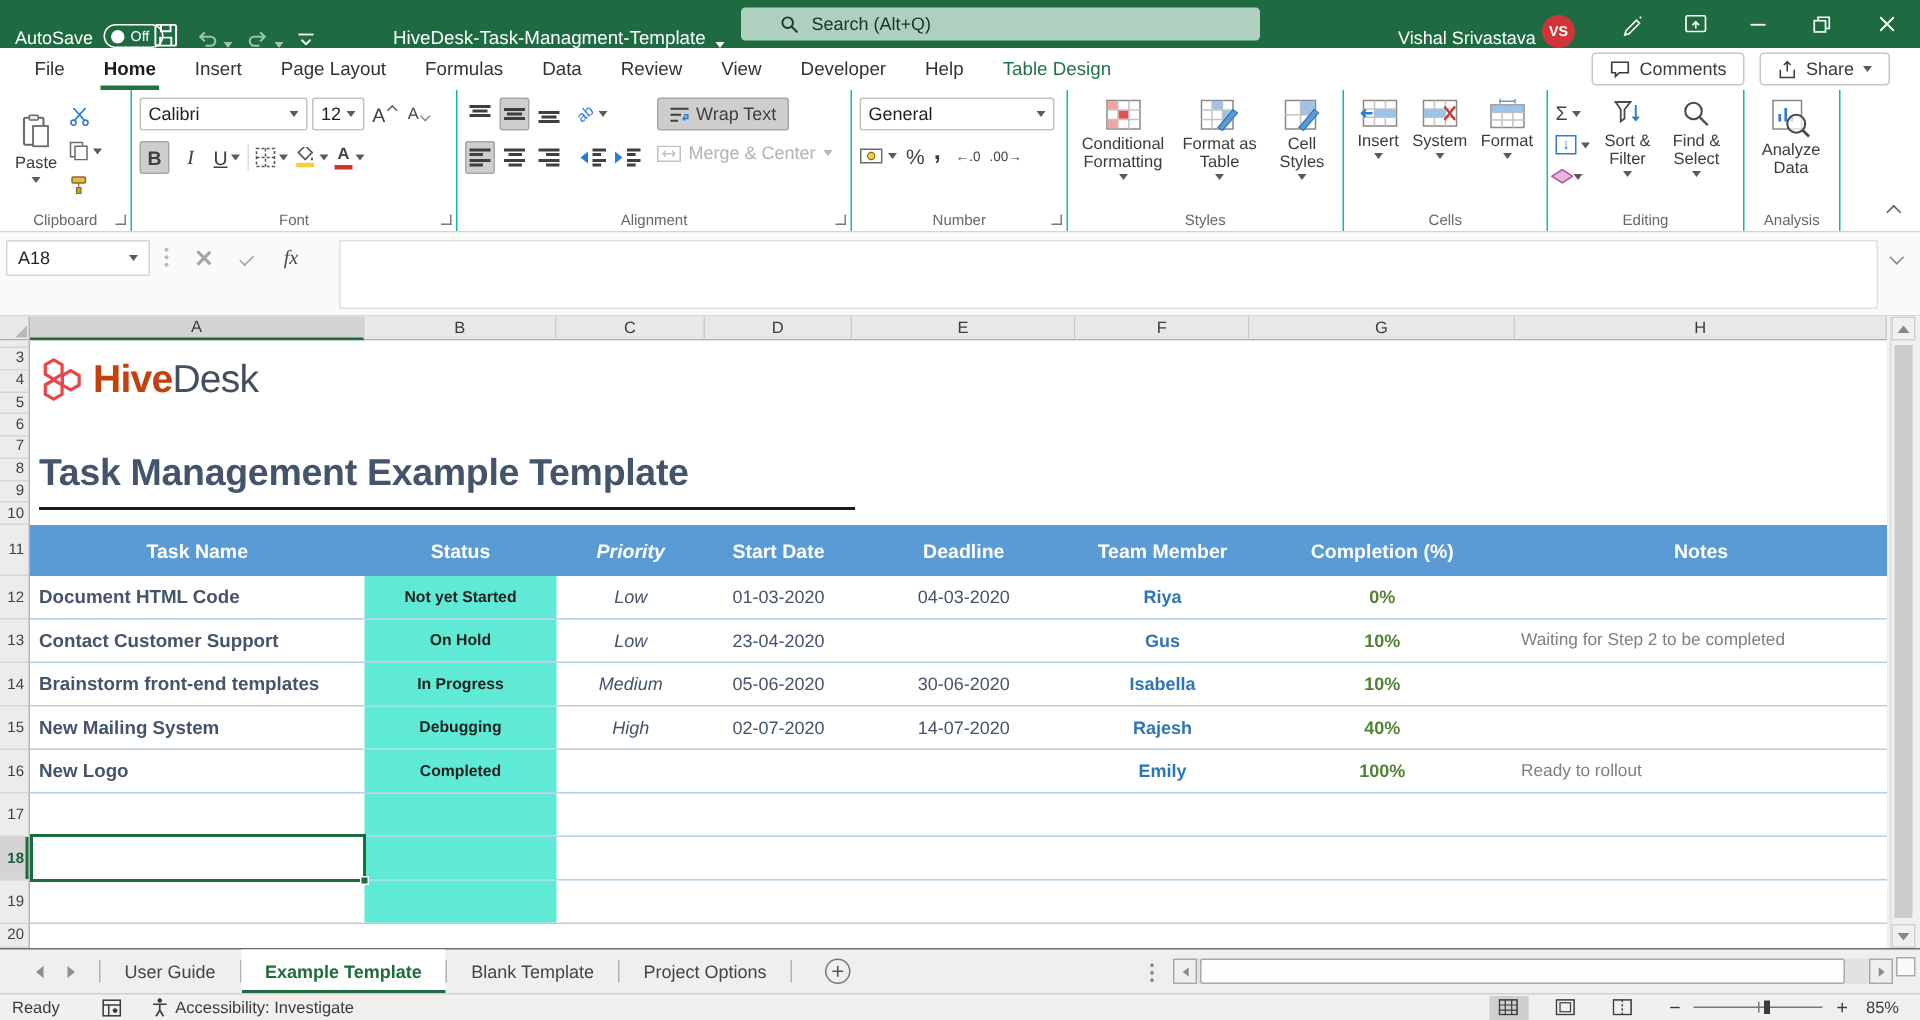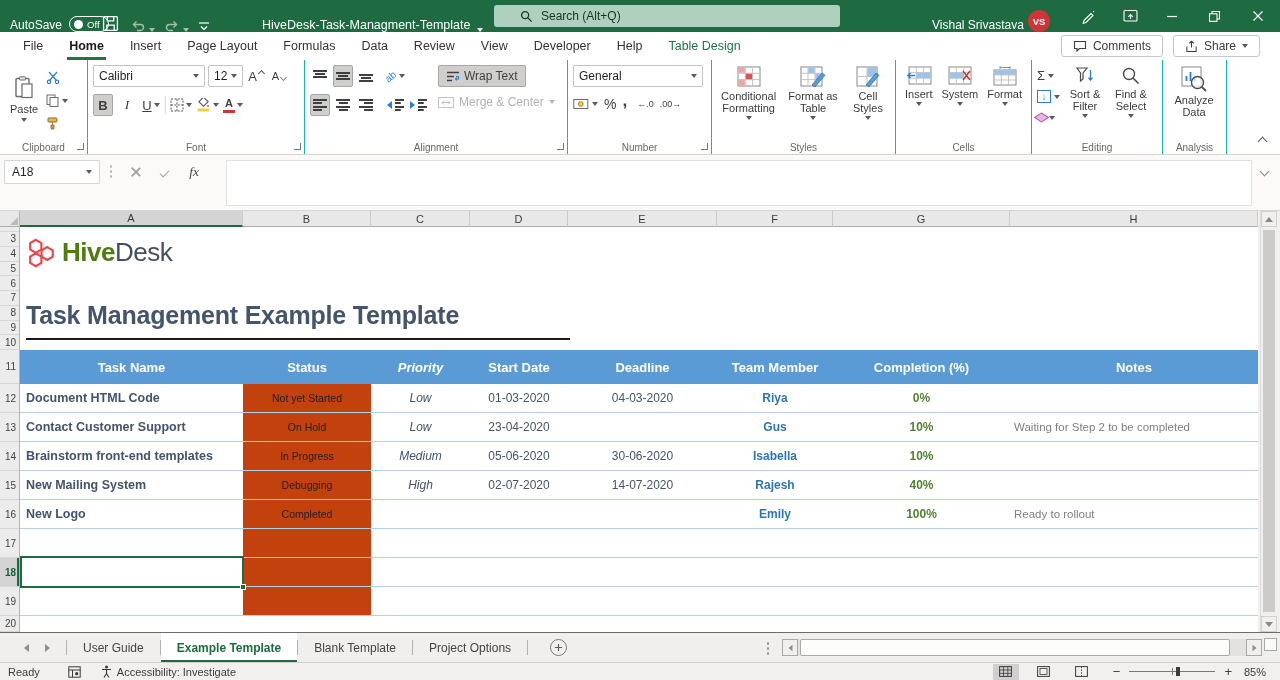--- a/index.html
+++ b/index.html
@@ -83,33 +83,33 @@
   .colh{background:#E8E8E8;border-right:1px solid #CBCBCB;border-bottom:1px solid #AEAEAE;font-size:11px;color:#3B3B3B;
         display:flex;align-items:center;justify-content:center}
   .colh.sel{background:#D4D4D4;border-bottom:2px solid #1E6B41}
   .rowheads{position:absolute;left:0;top:16px;width:20px;height:405px;background:#ECECEC;border-right:1px solid #B5B5B5;
             display:flex;flex-direction:column}
   .rh{flex:none;display:flex;align-items:center;justify-content:flex-end;padding-right:3px;font-size:10px;color:#3F3F3F;
       border-bottom:1px solid #D6D6D6}
   .rh.sel{background:#D4D4D4;color:#14613A;box-shadow:inset -2px 0 0 #1E6B41;font-weight:700}
   .canvas{position:absolute;left:20px;top:16px;width:1238px;height:405px;background:#fff;overflow:hidden}
   .logo{position:absolute;left:7px;top:10px;display:flex;align-items:center;gap:5px}
-  .logo .t1{font-size:26px;font-weight:800;color:#4d7c0f;letter-spacing:-.5px}
+  .logo .t1{font-size:26px;font-weight:800;color:#c2410c;letter-spacing:-.5px}
   .logo .t2{font-size:26px;font-weight:300;color:#42505E;letter-spacing:-.5px}
   .ptitle{position:absolute;left:6px;top:74px;width:544px;padding-bottom:8px;border-bottom:2.5px solid #1A1A1A}
   .ptitle h1{margin:0;font-size:25px;font-weight:700;color:#44546A;letter-spacing:-.2px}
   .xtable{position:absolute;left:0;top:123px;width:1238px}
   .trow,.thead{display:grid;grid-template-columns:223px 128px 99px 98px 149px 116px 177px 248px}
   .thead{height:34px;background:#5B9BD5}
   .th{display:flex;align-items:center;justify-content:center;color:#fff;font-weight:700;font-size:13px}
   .th.it{font-style:italic}
   .trow{height:29px;border-bottom:1px solid #B4CFE8}
   .ct{display:flex;align-items:center;justify-content:center;font-size:12px;color:#44546A}
   .c-task{justify-content:flex-start;padding-left:6px;font-weight:700;font-size:12.5px}
-  .c-status{font-size:10.5px;font-weight:400;color:#1F1F1F;background:#c2410c}
+  .c-status{font-size:10.5px;font-weight:700;color:#1F1F1F;background:#5eead4}
   .c-priority{font-style:italic}
   .c-member{font-weight:700;color:#2E75B6}
   .c-comp{font-weight:700;color:#548235}
   .c-notes{justify-content:flex-start;padding-left:4px;color:#7F7F7F;font-size:11.5px}
   .selcell{position:absolute;left:0;top:329px;width:224px;height:32px;border:2px solid #1B6B3F}
   .selcell i{position:absolute;right:-4px;bottom:-4px;width:6px;height:6px;background:#1B6B3F;border:1px solid #fff}
   .vsb{position:absolute;left:1260px;top:0;width:16px;height:421px;background:#F1F0EF;border-left:1px solid #DEDCDA}
   .sbbox{position:absolute;left:0;width:16px;height:16px;background:#F1F0EF;border:1px solid #D3D1CF;display:flex;align-items:center;justify-content:center}
   .tri-up{width:0;height:0;border-left:4px solid transparent;border-right:4px solid transparent;border-bottom:5px solid #8A8886}
   .tri-dn{width:0;height:0;border-left:4px solid transparent;border-right:4px solid transparent;border-top:5px solid #8A8886}

